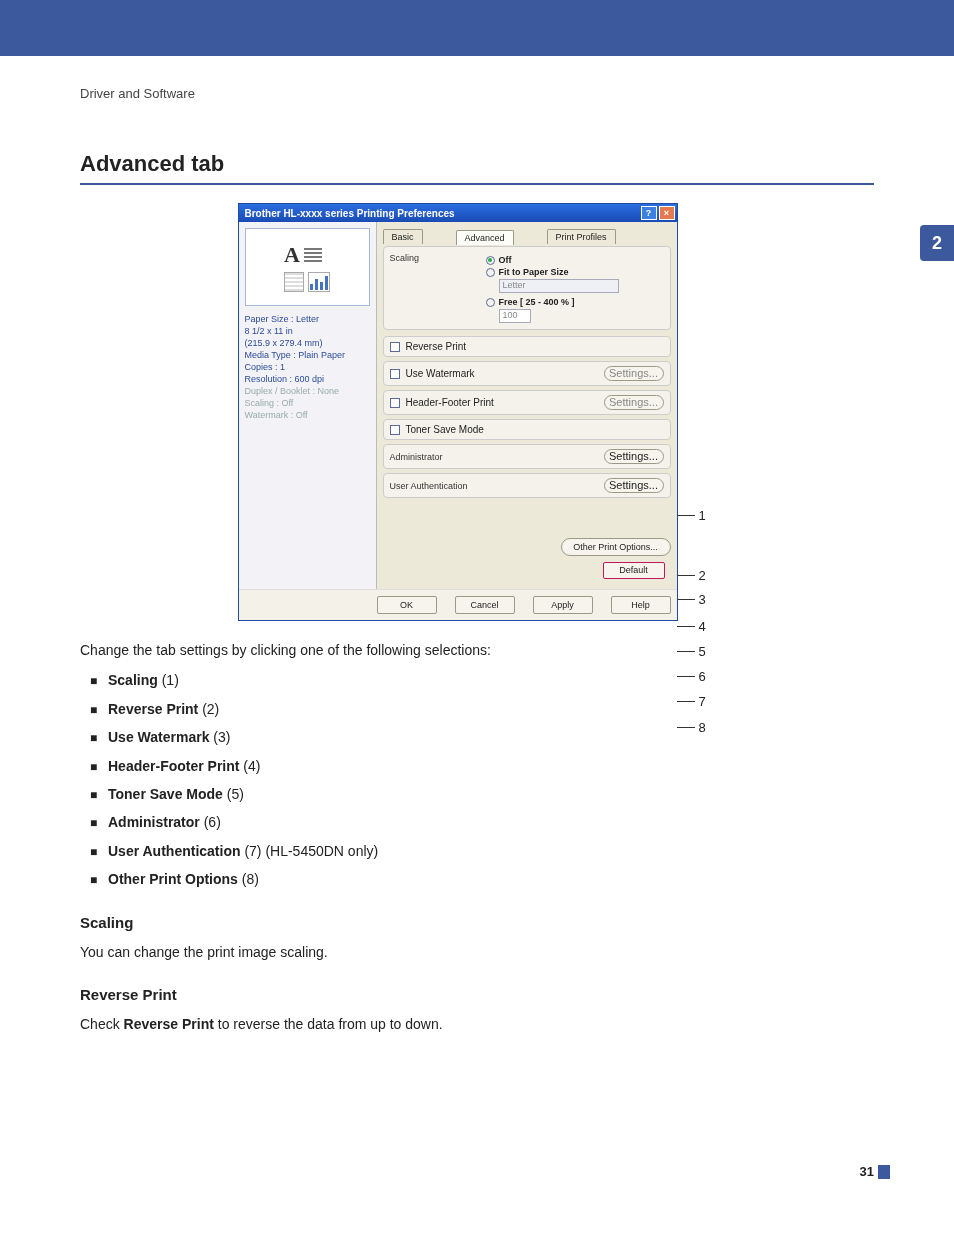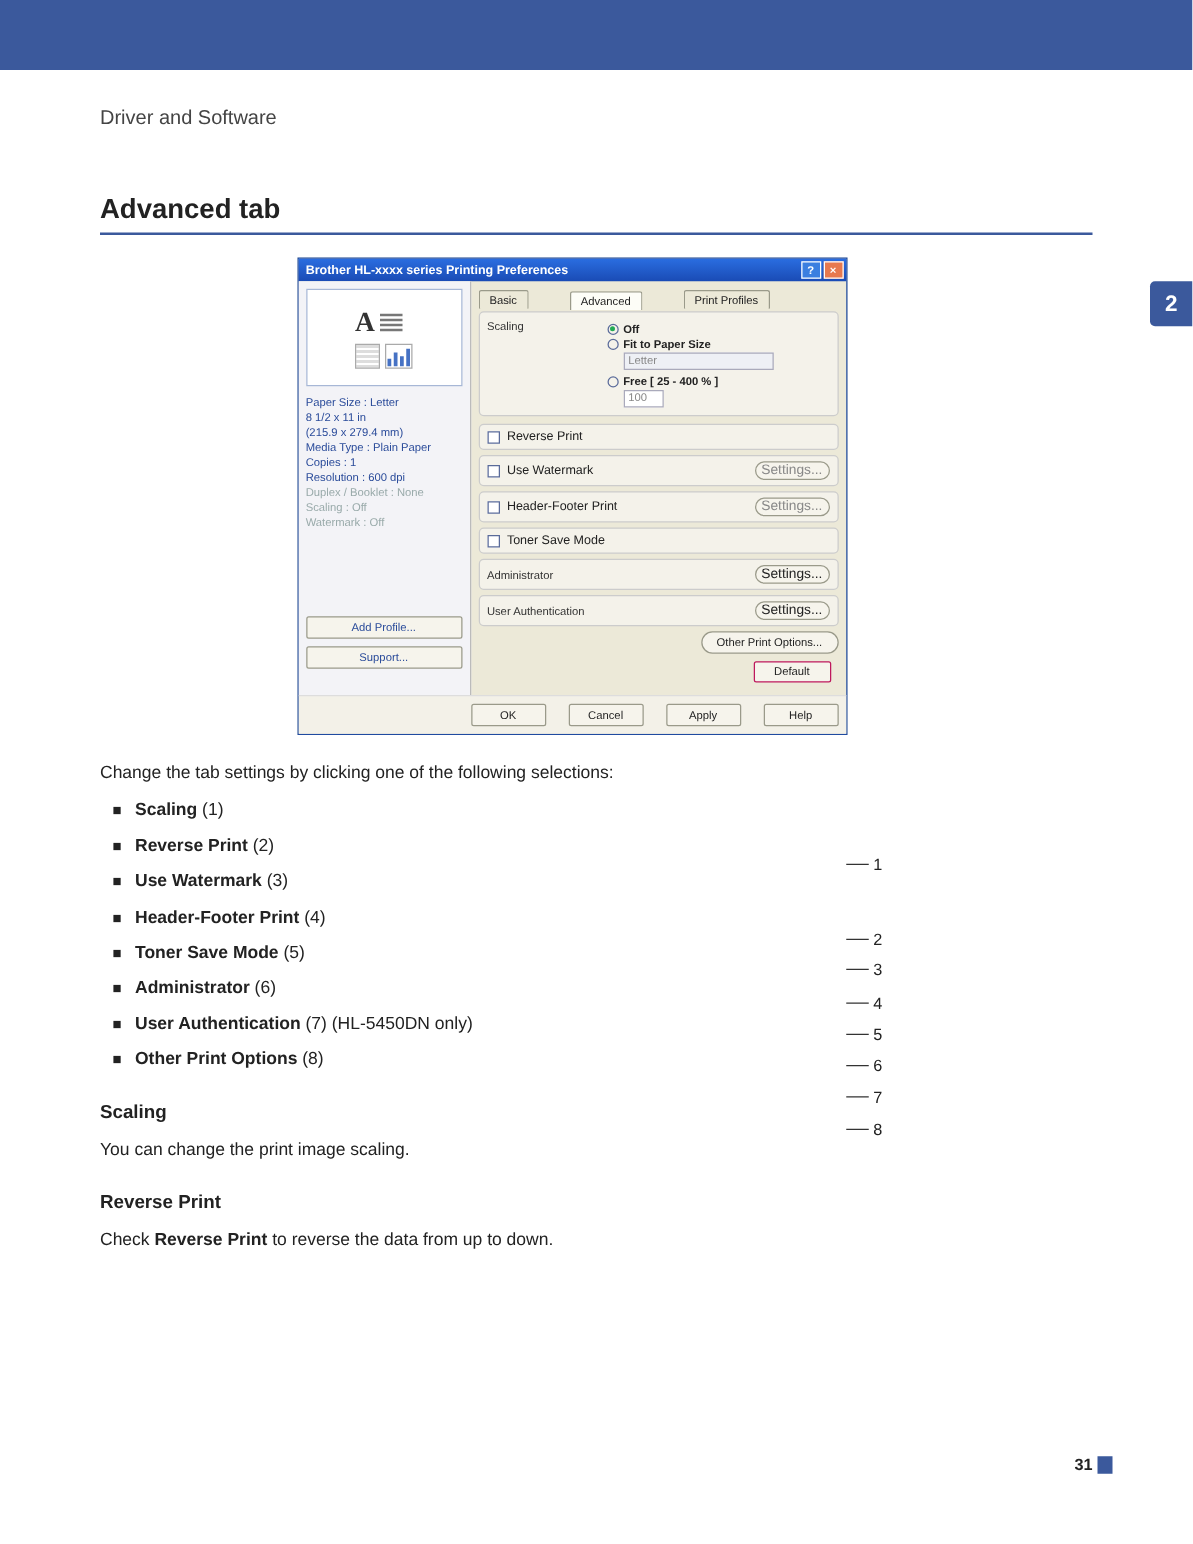--- a/index.html
+++ b/index.html
@@ -6,21 +6,21 @@
   body {
     width: 954px;
     height: 1235px;
     background: #ffffff;
     font-family: Arial, Helvetica, sans-serif;
     position: relative;
     color: #222;
   }
   .topbar { height: 56px; background: #3b599c; }
   .content { padding: 30px 80px 0 80px; }
-  .breadcrumb { font-size: 16px; color: #444; }
+  .breadcrumb { font-size: 13px; color: #444; }
   .heading {
     font-size: 22px;
     font-weight: bold;
     color: #222;
     margin-top: 50px;
     padding-bottom: 6px;
     border-bottom: 2px solid #3b599c;
   }
   .side-tab {
     position: absolute;
@@ -33,21 +33,21 @@
     font-weight: bold;
     font-size: 18px;
     text-align: center;
     line-height: 36px;
     border-radius: 4px 0 0 4px;
   }
   .figure-wrap {
     margin-top: 18px;
     display: flex;
     justify-content: center;
-    align-items: flex-end;
+    align-items: center;
   }
   
   .dialog {
     width: 440px;
     font-family: Tahoma, Arial, sans-serif;
     font-size: 10px;
     border: 1px solid #1f4aa0;
     background: #ece9d8;
     position: relative;
   }
@@ -164,21 +164,21 @@
   .scaling-panel .rcol { flex: 1; }
   .opt { display: flex; align-items: center; gap: 4px; margin: 2px 0; font-weight: bold;}
   .radio { width: 9px; height: 9px; border: 1px solid #5a6b9a; border-radius: 50%; display:inline-block; position:relative; flex-shrink:0;}
   .radio.checked::after { content:''; position:absolute; inset:1.5px; background:#2a5; border-radius:50%; }
   .mini-select { width: 120px; height: 14px; border: 1px solid #aab; background: #eef0f5; font-size:9px; padding:0 3px; color:#888; margin-left: 13px;}
   .mini-spin { width: 32px; height: 14px; border: 1px solid #aab; background:#fff; font-size:9px; padding:0 3px; margin-left: 13px; color:#888;}
   .other-row { display:flex; justify-content:flex-end; margin-top:auto; margin-bottom:6px;}
   .other-btn {
     width: 110px; height: 18px; font-size: 9px;
     background: #f6f4ec; border: 1px solid #9a9a8a; border-radius: 10px;
-    text-align:center; line-height:16px;
+    text-align:center; line-height:16px;margin-top:36px;
   }
   .bottom-bar {
     display: flex;
     justify-content: flex-end;
     gap: 18px;
     padding: 6px 6px;
     border-top: 1px solid #ddd;
     background: #f3f1e8;
   }
   .bottom-bar .bbtn {
@@ -254,24 +254,20 @@
           </div>
           <div class="info-line">Paper Size : Letter</div>
           <div class="info-line">8 1/2 x 11 in</div>
           <div class="info-line">(215.9 x 279.4 mm)</div>
           <div class="info-line">Media Type : Plain Paper</div>
           <div class="info-line">Copies : 1</div>
           <div class="info-line">Resolution : 600 dpi</div>
           <div class="info-line info-muted">Duplex / Booklet : None</div>
           <div class="info-line info-muted">Scaling : Off</div>
           <div class="info-line info-muted">Watermark : Off</div>
-          <div class="left-buttons-wrap">
-            <div class="lbtn">Add Profile...</div>
-            <div class="lbtn">Support...</div>
-          </div>
         </div>
 
         <div class="rightpane">
           <div class="tabs">
             <div class="tab">Basic</div>
             <div class="tab active">Advanced</div>
             <div class="tab">Print Profiles</div>
           </div>
 
           <div class="scaling-panel">

